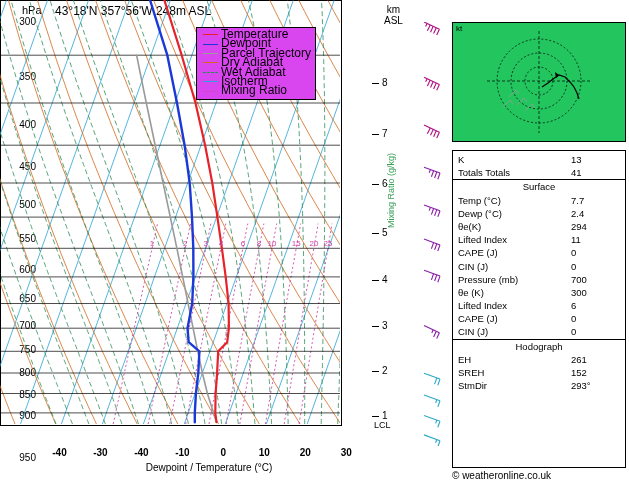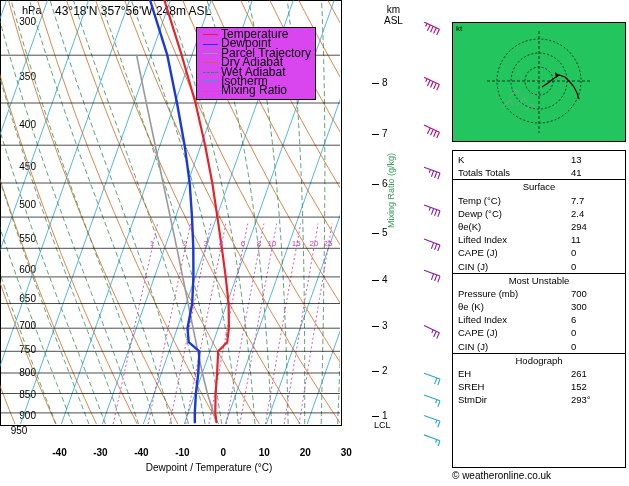--- a/index.html
+++ b/index.html
@@ -74,21 +74,21 @@
       <div class="ylab" style="top: 145.2px;">450</div>
       <div class="ylab" style="top: 183px;">500</div>
       <div class="ylab" style="top: 217.1px;">550</div>
       <div class="ylab" style="top: 248.3px;">600</div>
       <div class="ylab" style="top: 276.9px;">650</div>
       <div class="ylab" style="top: 303.5px;">700</div>
       <div class="ylab" style="top: 328.2px;">750</div>
       <div class="ylab" style="top: 351.3px;">800</div>
       <div class="ylab" style="top: 373px;">850</div>
       <div class="ylab" style="top: 393.5px;">900</div>
-      <div class="ylab" style="top: 409px; text-align: center;">950</div>
+      <div class="ylab" style="top: 436px;">950</div>
     </div>
 
   <div id="plot">
     <svg id="plotsvg" width="340" height="424">
       <g id="g-isotherms">
           <path d="M-184.3,424.0 L-34.3,0.0" stroke="#29a3d6" stroke-width="0.8" fill="none"></path>
           <path d="M-143.4,424.0 L6.6,0.0" stroke="#29a3d6" stroke-width="0.8" fill="none"></path>
           <path d="M-102.4,424.0 L47.6,0.0" stroke="#29a3d6" stroke-width="0.8" fill="none"></path>
           <path d="M-61.4,424.0 L88.6,0.0" stroke="#29a3d6" stroke-width="0.8" fill="none"></path>
           <path d="M-20.5,424.0 L129.5,0.0" stroke="#29a3d6" stroke-width="0.8" fill="none"></path>
@@ -392,21 +392,20 @@
         <span class="v">11</span>
       </div>
       <div class="trow">
         <span class="k">CAPE (J)</span>
         <span class="v">0</span>
       </div>
       <div class="trow">
         <span class="k">CIN (J)</span>
         <span class="v">0</span>
       </div>
-      <div class="sechdr">Most Unstable</div>
       <div class="trow">
         <span class="k">Pressure (mb)</span>
         <span class="v">700</span>
       </div>
       <div class="trow">
         <span class="k">θe (K)</span>
         <span class="v">300</span>
       </div>
       <div class="trow">
         <span class="k">Lifted Index</span>

